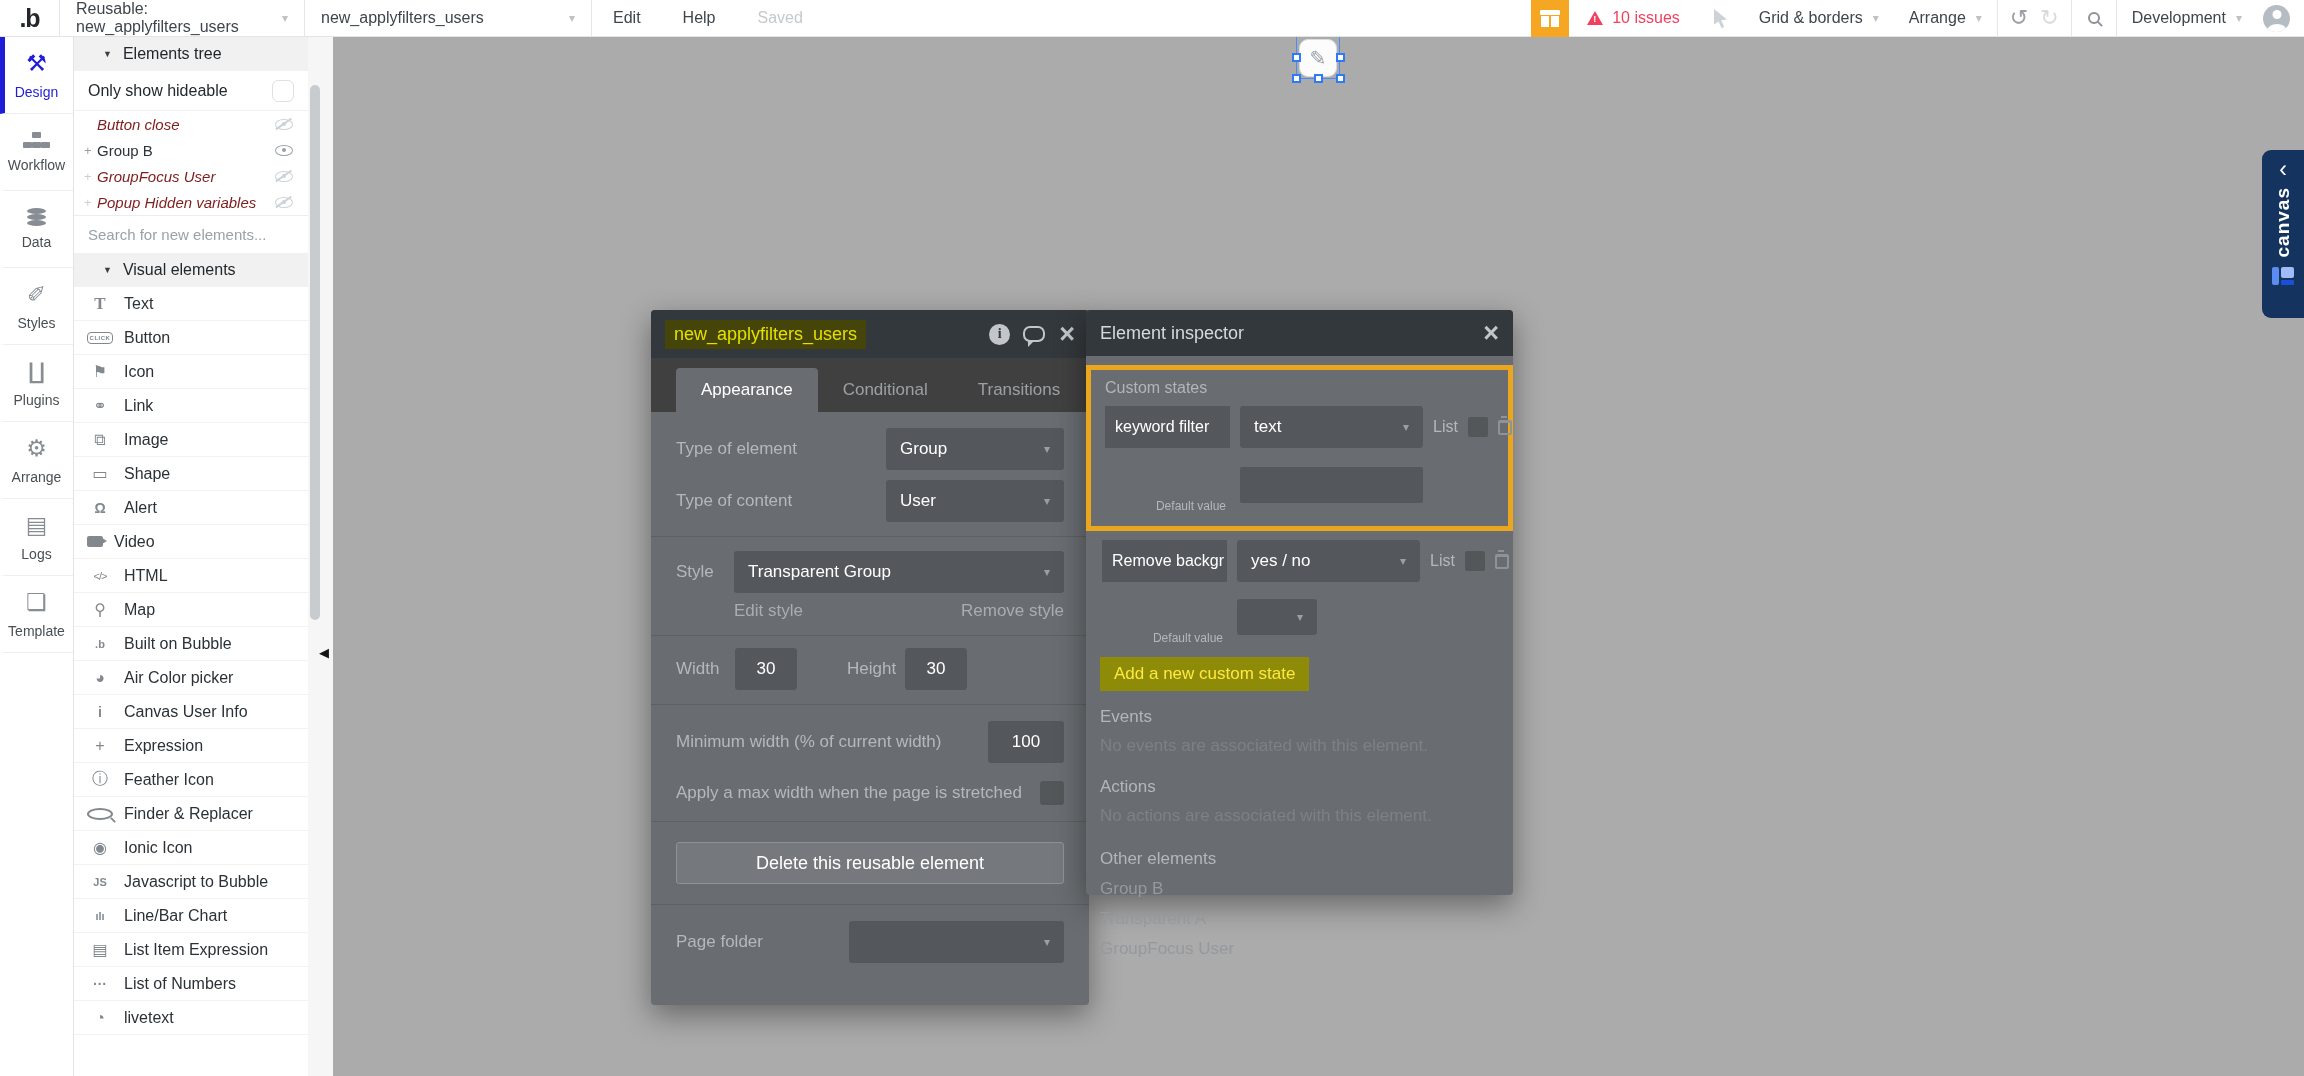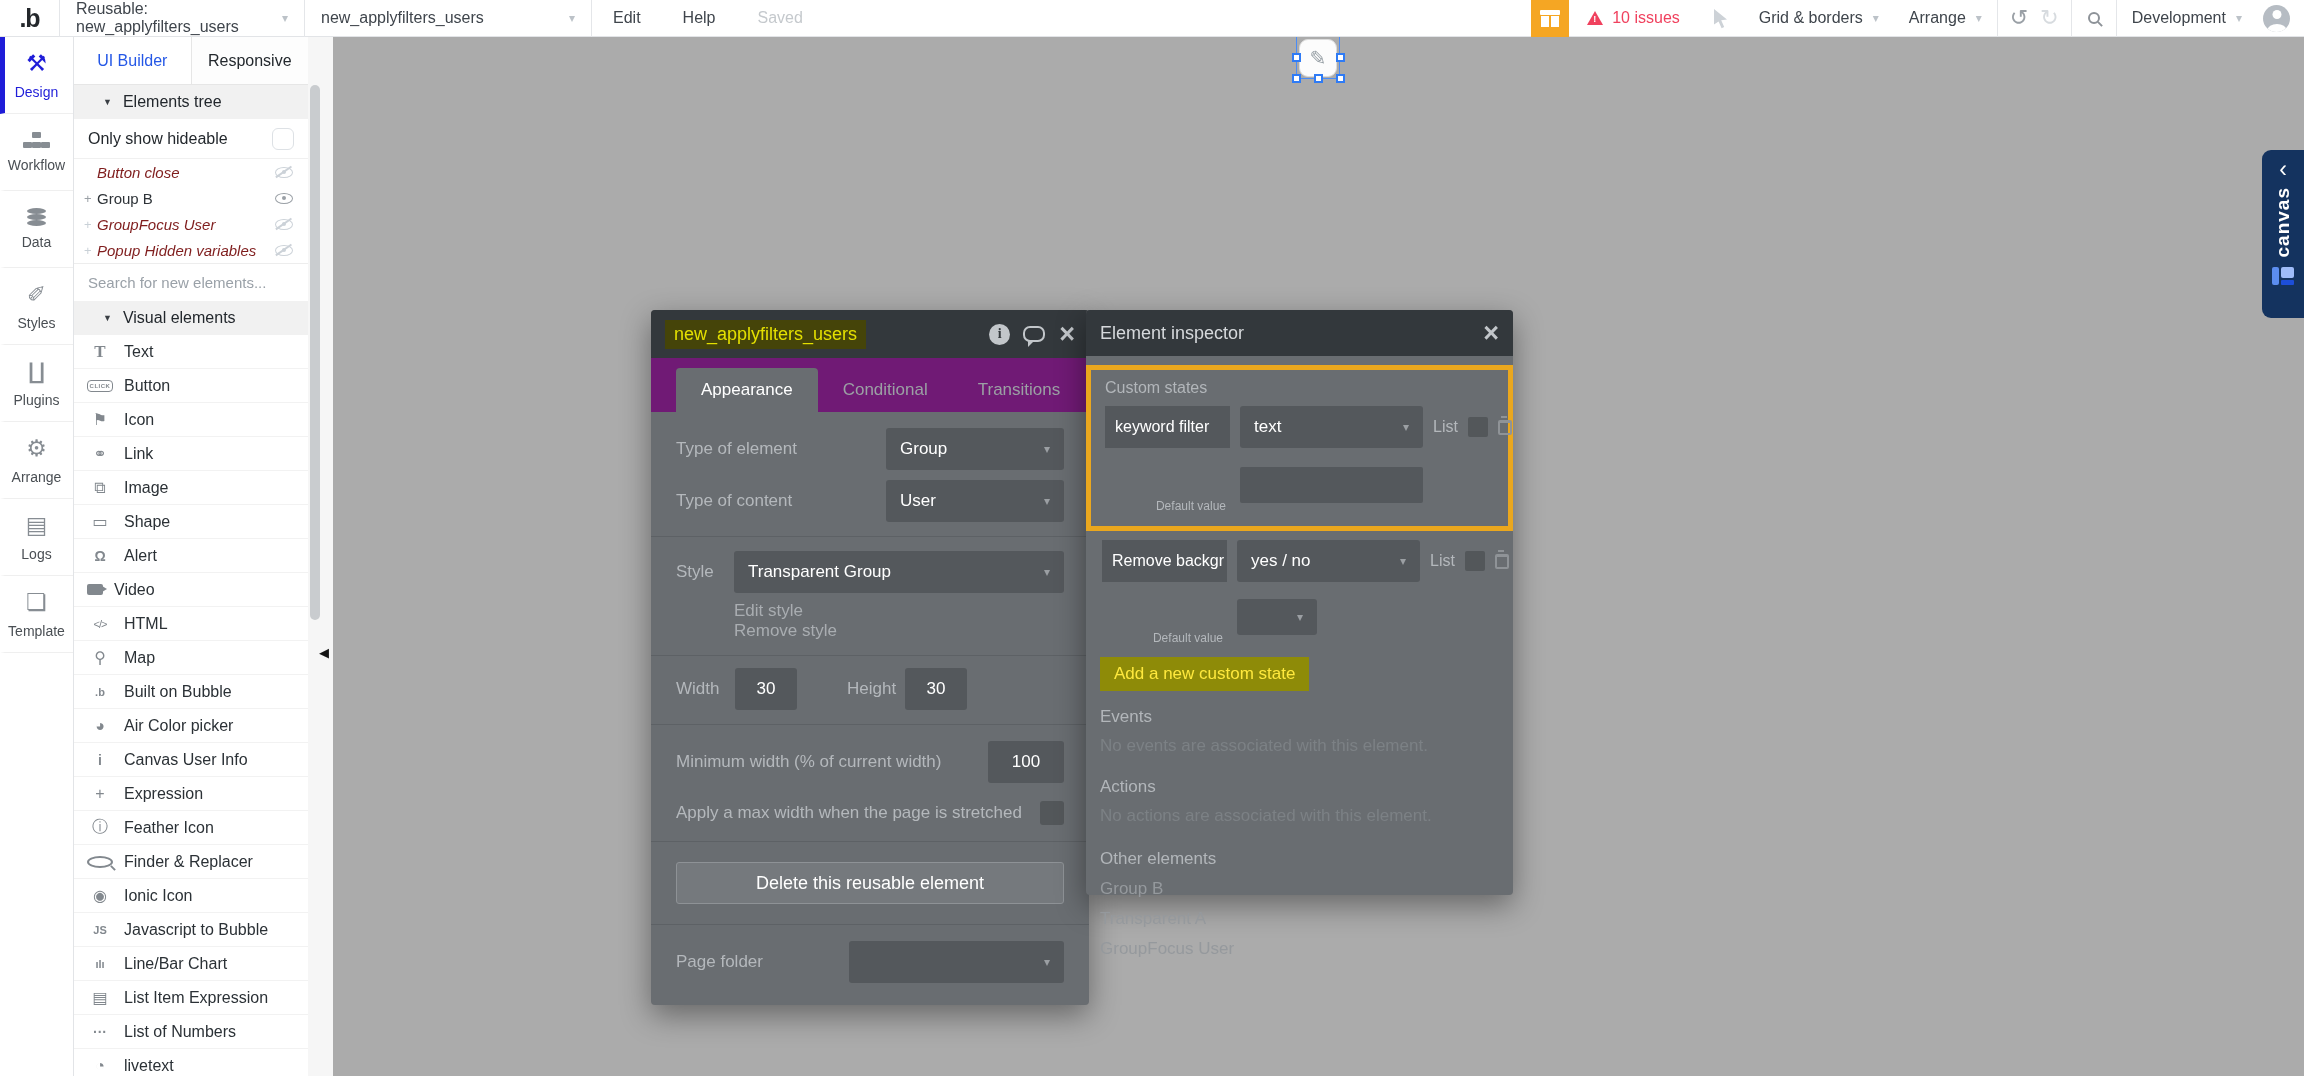--- a/index.html
+++ b/index.html
@@ -114,33 +114,33 @@
   .select, .dinput { background:#54585c; height:42px; border-radius:3px; color:#fff; display:flex; align-items:center; padding:0 14px; font-size:17px; position:relative; cursor:pointer; }
   .select .caret2 { margin-left:auto; color:#9b9fa3; font-size:12px; }
   .dinput { justify-content:center; cursor:text; }
   .sep { height:1px; background:#5d6165; }
 
   
   .pe { left:651px; top:310px; width:438px; height:695px; }
   .pe .d-title { height:48px; }
   .pe-title-text { background:#454409; color:#e4e000; font-size:18px; padding:4px 9px; }
   .pe .d-title .d-info { margin-left:auto; }
-  .pe-tabs { height:54px; background:#701a75; display:flex; align-items:flex-end; padding-left:25px; }
+  .pe-tabs { height:54px; background:#404040; display:flex; align-items:flex-end; padding-left:25px; }
   .pe-tab { height:44px; display:flex; align-items:center; padding:0 25px; color:#9ba0a4; font-size:17px; cursor:pointer; }
   .pe-tab.active { background:#696d71; color:#fff; border-radius:4px 4px 0 0; }
   .pe-body { padding:0 25px; }
   .row { display:flex; align-items:center; }
   .grow { flex:1; }
   .mt16{margin-top:16px;} .mt10{margin-top:10px;} .mt12{margin-top:12px;} .mt14{margin-top:14px;} .mt18{margin-top:18px;}
   .w178 { width:178px; }
   .w215 { width:215px; }
   .sep-full { margin:14px -25px 0; }
   .style-label { width:58px; }
   .style-sel { flex:1; }
-  .style-links { margin:8px 0 0 58px; display:flex; justify-content:space-between; color:#a9adb1; font-size:17px;flex-direction:column; }
+  .style-links { margin:8px 0 0 58px; display:flex; justify-content:space-between; color:#a9adb1; font-size:17px; }
   .style-links span { cursor:pointer; }
   .wh-label { width:59px; }
   .wh-in { width:62px; }
   .h-label { margin-left:50px; width:58px; }
   .min-in { width:76px; }
   .cbox { width:24px; height:24px; background:#53575a; border-radius:3px; cursor:pointer; }
   .del-btn { margin-top:20px; width:100%; height:42px; background:#75797d; border:1px solid #8e9296; border-radius:3px; color:#fff; font-size:18px; display:flex; align-items:center; justify-content:center; cursor:pointer; font-family:inherit; }
 
   
   .ei { left:1086px; top:310px; width:427px; height:585px; }
@@ -266,24 +266,20 @@
     <span class="side-label">Logs</span>
   </div>
 
   <div class="side-item">
     <span class="side-icon">❏</span>
     <span class="side-label">Template</span>
   </div>
 </div>
 
 <div class="panel">
-  <div class="ptabs">
-    <div class="ptab active">UI Builder</div>
-    <div class="ptab">Responsive</div>
-  </div>
   <div class="phead">
     <span class="tri">▼</span>
     <span>Elements tree</span>
   </div>
   <div class="toggle-row">
     <span class="tlabel">Only show hideable</span>
     <span class="chk"></span>
   </div>
   <div>
   <div class="tree-row dim">

